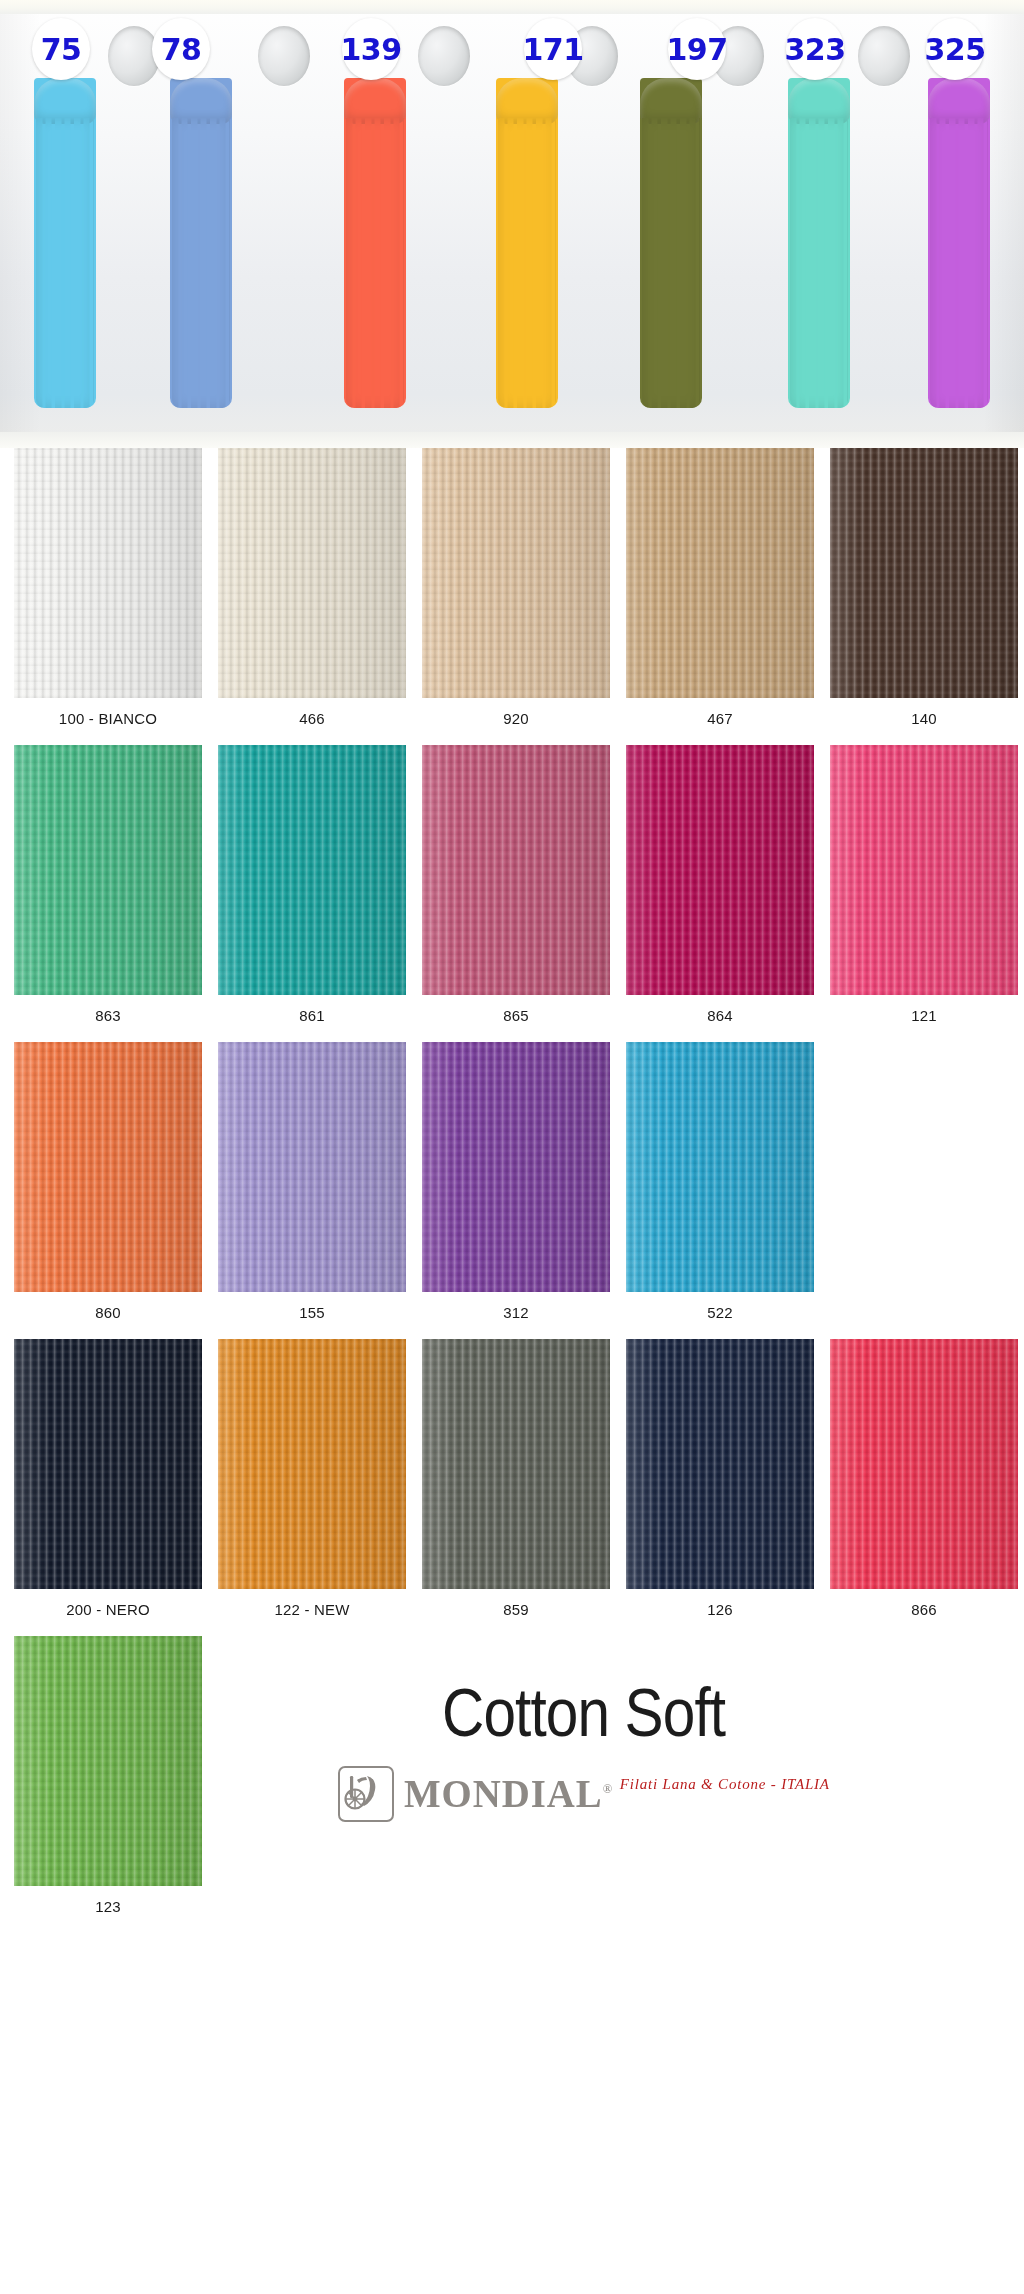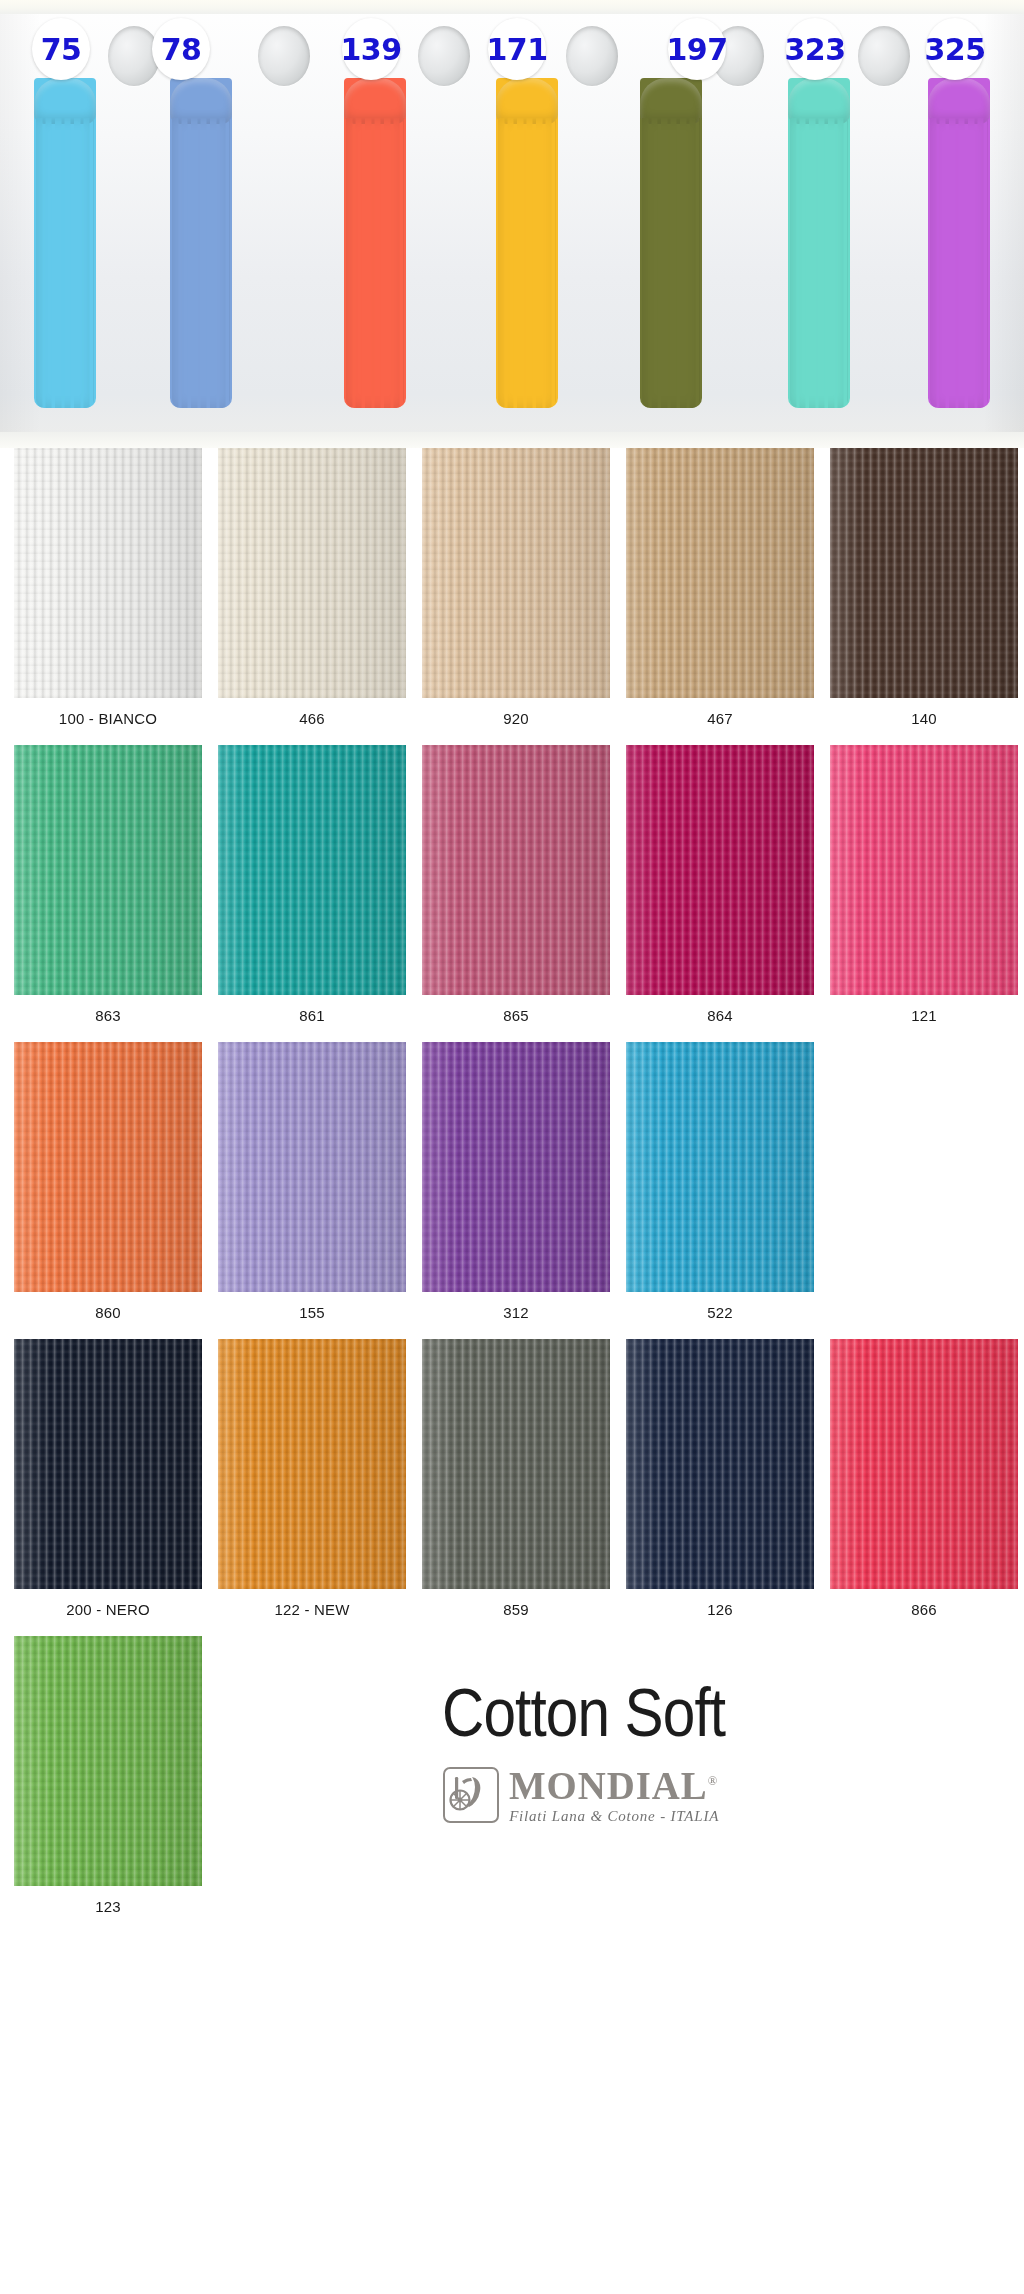--- a/index.html
+++ b/index.html
@@ -216,21 +216,21 @@
     border: 2px solid #8e8a86;
     border-radius: 7px;
     position: relative;
     flex: none;
     background: #ffffff;
     overflow: hidden;
   }
   .logo-mark svg { display: block; }
   .logo-text {
     display: flex;
-    flex-direction: column;
+    flex-direction: row;
     line-height: 1;
   }
   .logo-word {
     font-family: "Liberation Serif", serif;
     font-size: 40px;
     font-weight: bold;
     color: #8d8985;
     letter-spacing: 1px;
     position: relative;
     transform: scaleX(0.97);
@@ -238,21 +238,21 @@
   }
   .logo-reg {
     font-size: 13px;
     vertical-align: super;
     font-weight: normal;
   }
   .logo-tagline {
     font-family: "Liberation Serif", serif;
     font-style: italic;
     font-size: 15px;
-    color: #737373;
+    color: #b91c1c;
     letter-spacing: 0.8px;
     margin-top: 3px;
     white-space: nowrap;
   }
 </style>
 </head>
 <body>
 
 <div class="banner">
   <div class="banner-card"></div>
@@ -296,21 +296,21 @@
 
   <div class="badge" style="left:32px;">
       <span>75</span>
     </div>
   <div class="badge" style="left:152px;">
       <span>78</span>
     </div>
   <div class="badge" style="left:342px;align-items:center;">
       <span>139</span>
     </div>
-  <div class="badge" style="left:488px;">
+  <div class="badge" style="left:524px;">
       <span>171</span>
     </div>
   <div class="badge" style="left:668px;text-align:right;">
       <span>197</span>
     </div>
   <div class="badge" style="left:786px;">
       <span>323</span>
     </div>
   <div class="badge" style="left:926px;text-align:center;">
       <span>325</span>

